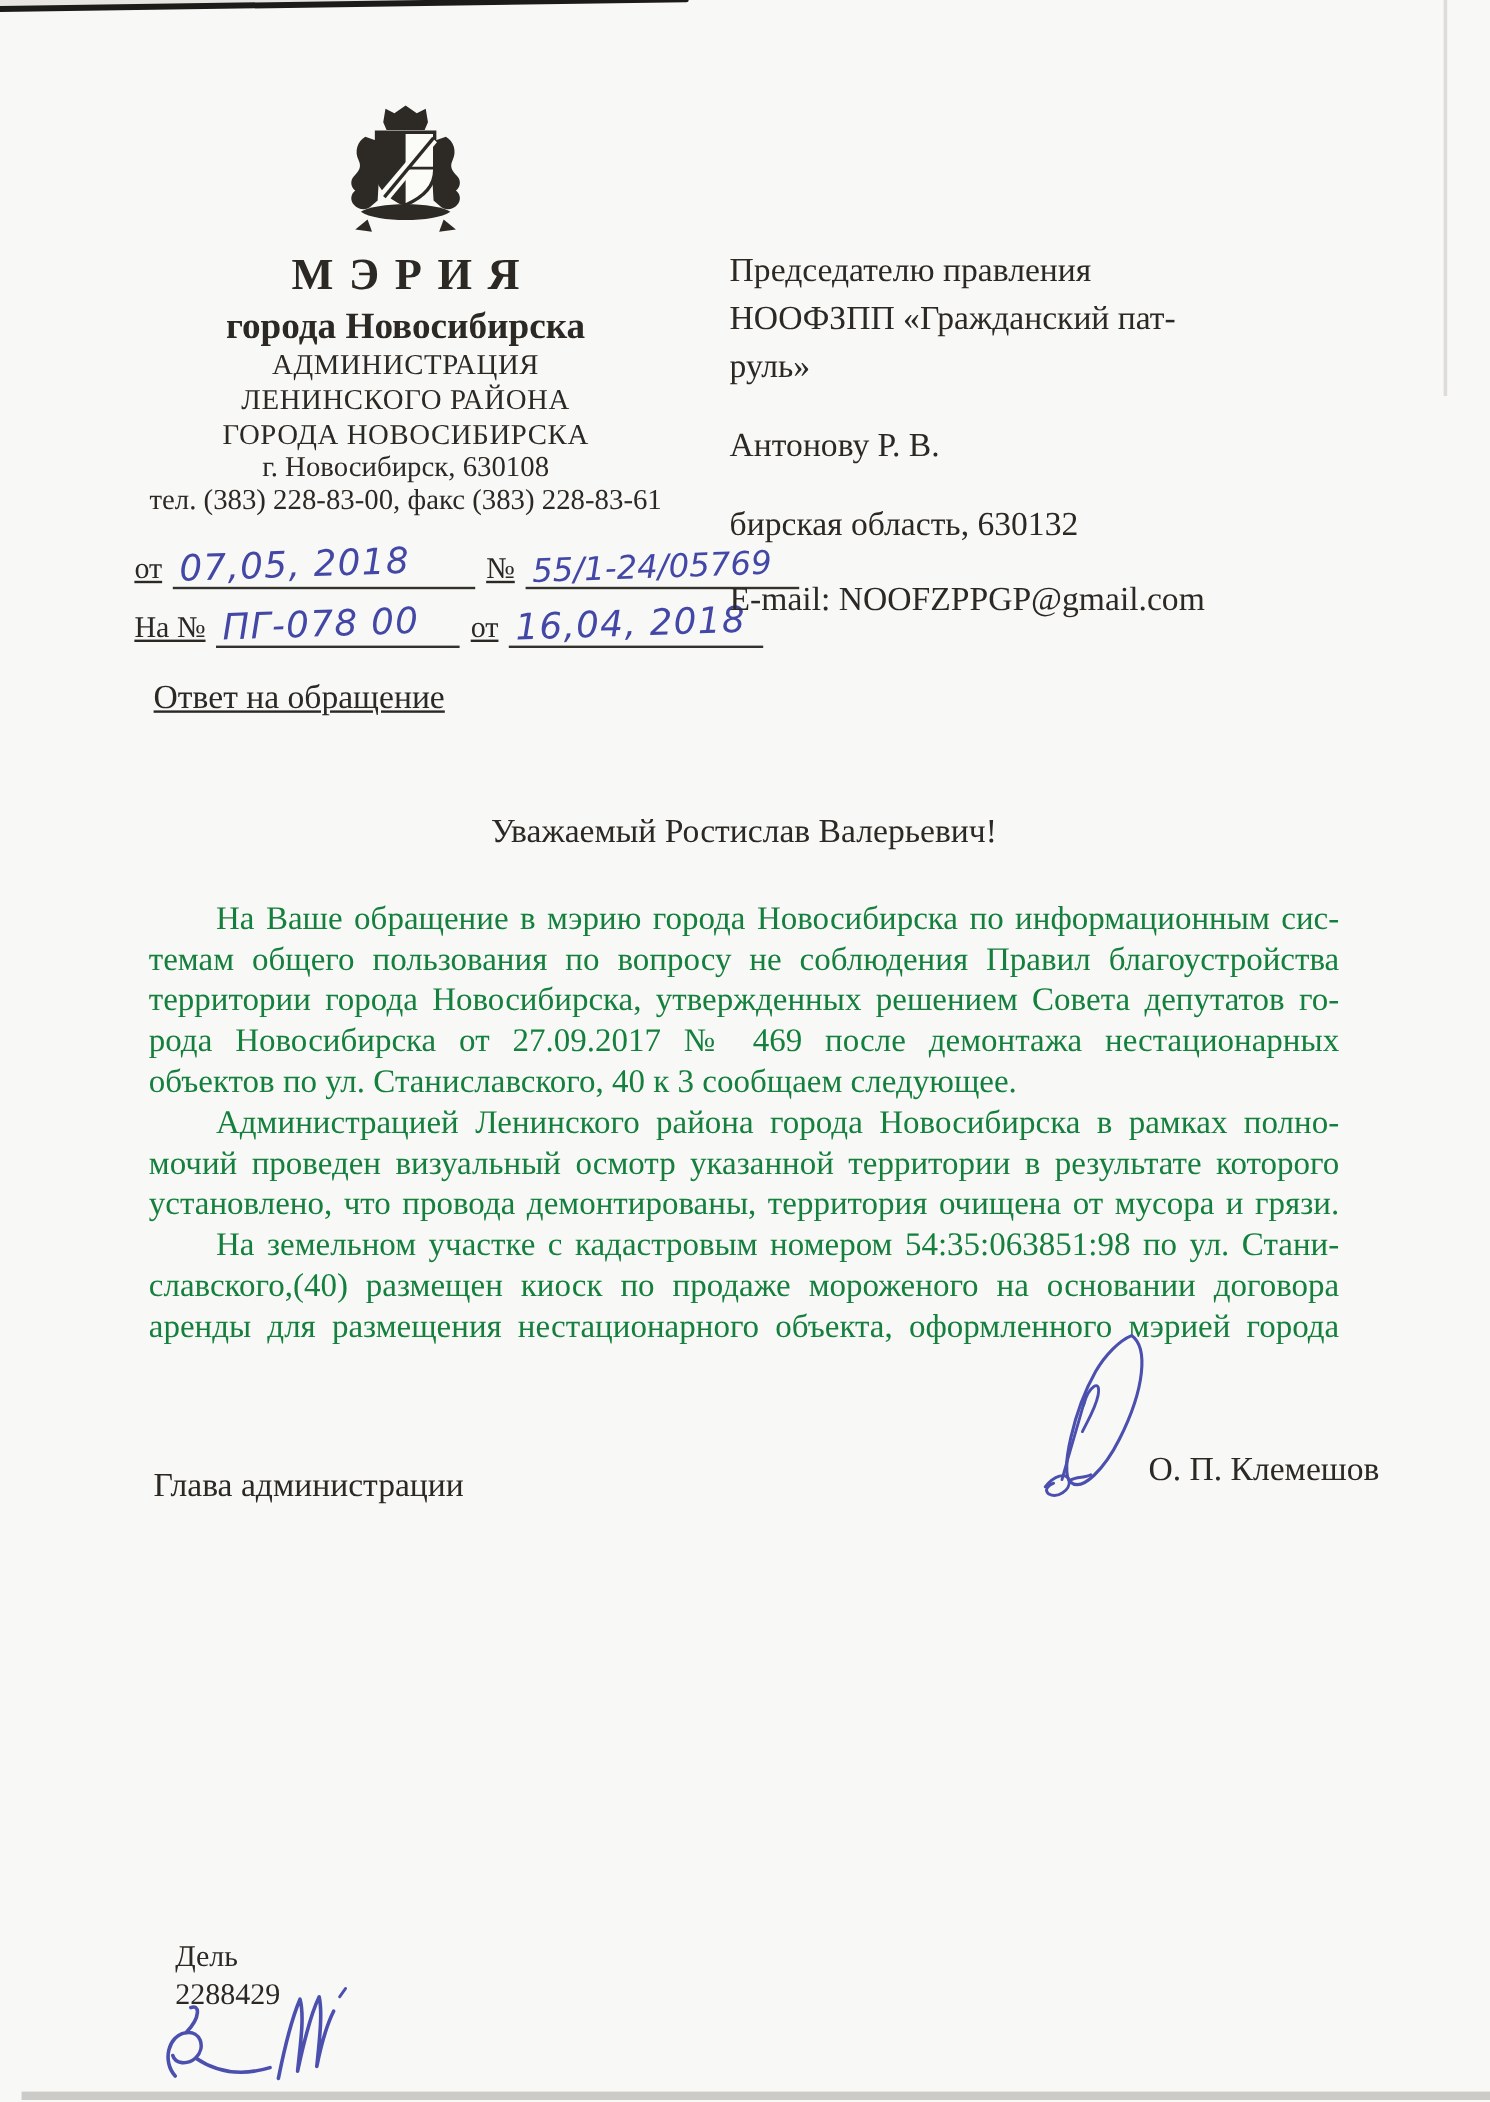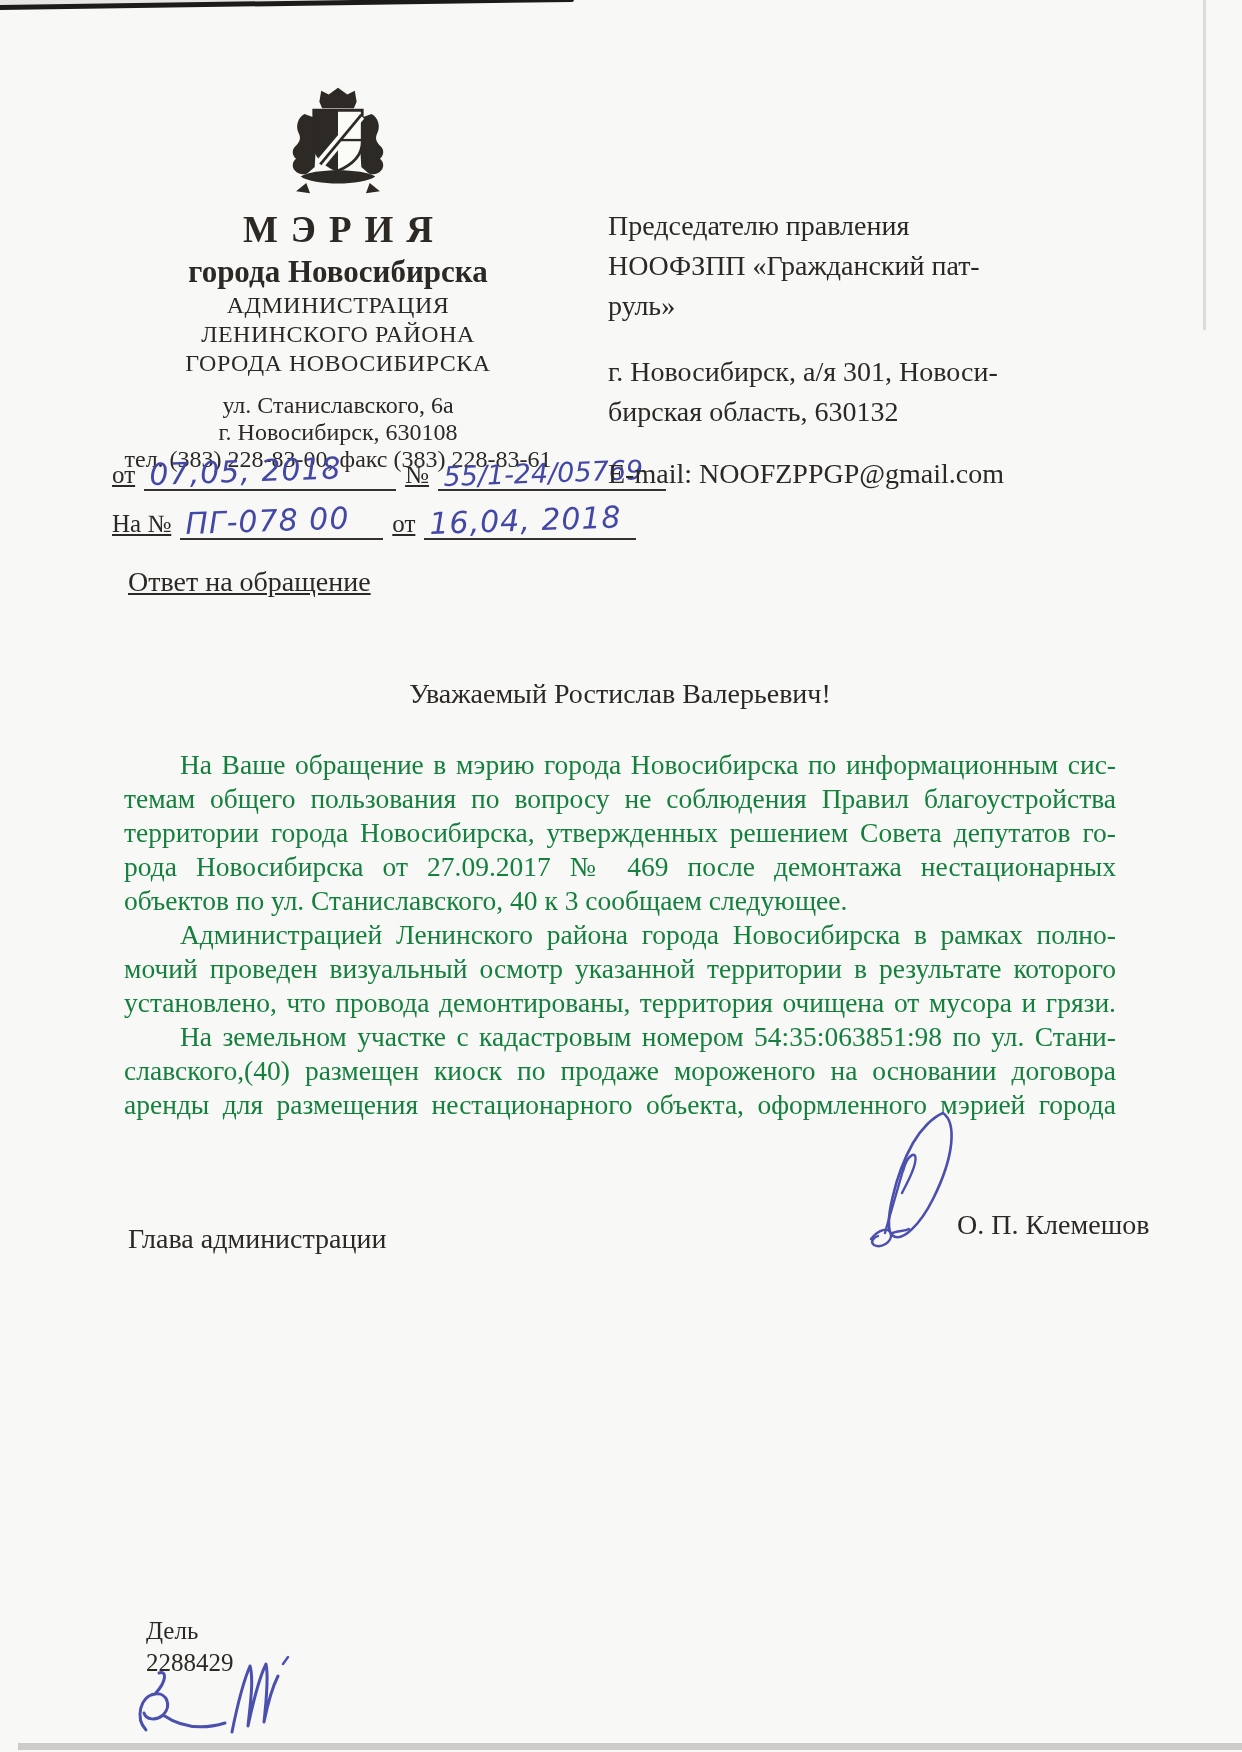--- a/index.html
+++ b/index.html
@@ -82,21 +82,20 @@
       <path d="M34 26 h26 v65 c-16 -7 -26 -17 -26 -31 z" fill="#2d2a25"></path>
       <path d="M37 80 L81 28 L88 35 L45 87 z" fill="#fbfbf8"></path>
       <path d="M41 84 L85 31" stroke="#2d2a25" stroke-width="3" fill="none"></path>
       <path d="M62 58 h24" stroke="#2d2a25" stroke-width="2.5" fill="none"></path>
     </svg>
     <div class="org1">МЭРИЯ</div>
     <div class="org2">города Новосибирска</div>
     <div class="sub">АДМИНИСТРАЦИЯ</div>
     <div class="sub">ЛЕНИНСКОГО РАЙОНА</div>
     <div class="sub">ГОРОДА НОВОСИБИРСКА</div>
-    <div class="addr first">ул. Станиславского, 6а</div>
     <div class="addr">г. Новосибирск, 630108</div>
     <div class="addr">тел. (383) 228-83-00, факс (383) 228-83-61</div>
   </div>
 
   <div class="ref">
     <div class="ref-row">
       <span class="lbl">от</span>
       <span class="fill w1">
         <span class="hand">07,05, 2018</span>
       </span>
@@ -116,22 +115,22 @@
       </span>
     </div>
   </div>
 
   <div class="recipient">
     <div class="blk">
       <div>Председателю правления</div>
       <div>НООФЗПП «Гражданский пат-</div>
       <div>руль»</div>
     </div>
+    <div class="name">Антонову Р. В.</div>
     <div class="addr2">
-      <div>г. Новосибирск, а/я 301, Новоси-</div>
       <div>бирская область, 630132</div>
     </div>
     <div class="email">E-mail: NOOFZPPGP@gmail.com</div>
   </div>
 
   <div class="subject">Ответ на обращение</div>
   <div class="salut">Уважаемый Ростислав Валерьевич!</div>
 
   <div class="body-text">
     <div class="ln jl ind">На Ваше обращение в мэрию города Новосибирска по информационным сис-</div>

